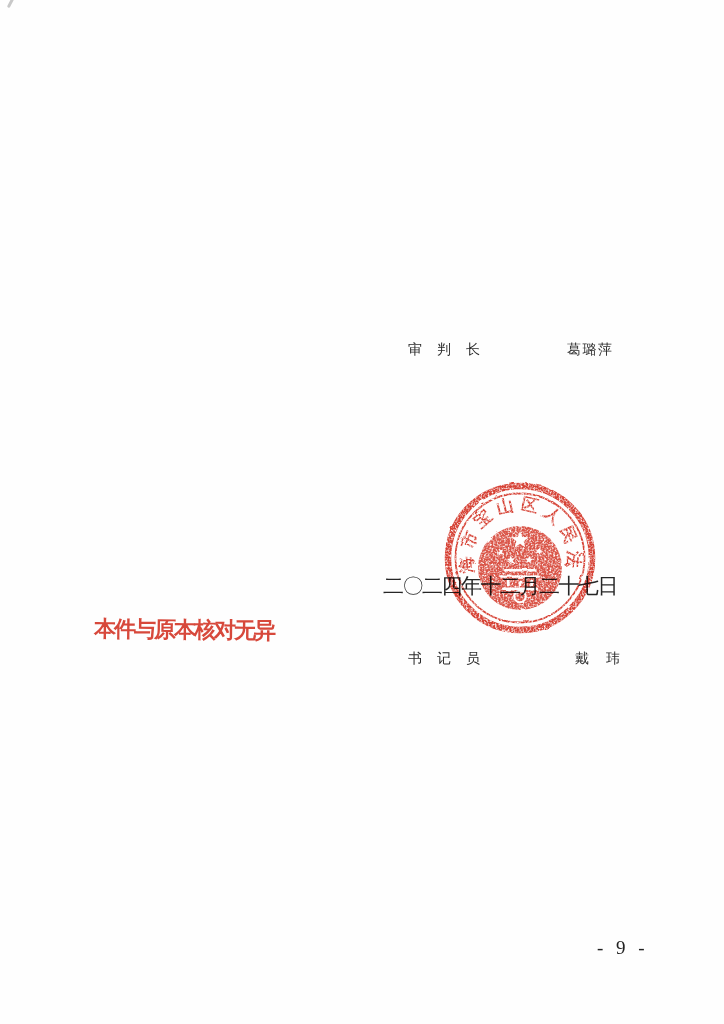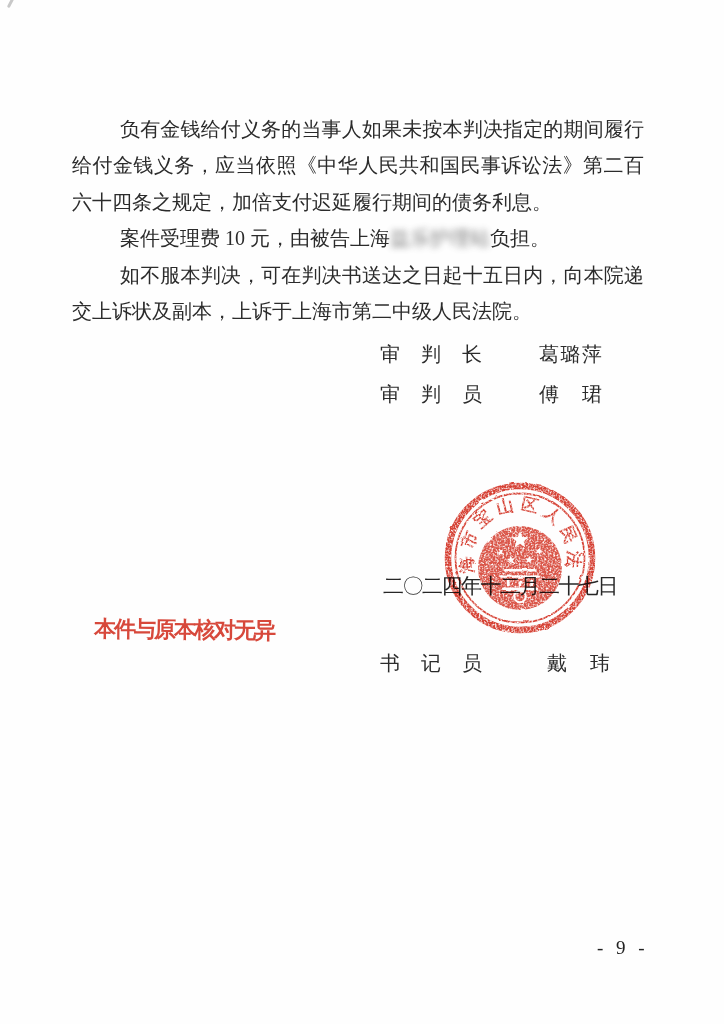--- a/index.html
+++ b/index.html
@@ -11,21 +11,21 @@
   .corner-mark{
     position:absolute;left:9px;top:-2px;width:3px;height:10px;
     background:#9a9a9a;opacity:.55;transform:rotate(28deg);border-radius:2px;
   }
   .body-text{
     position:absolute;left:72px;top:111px;width:572px;
     font-size:20px;line-height:36.4px;text-align:justify;
   }
   .body-text p{margin:0;text-indent:2.4em;word-break:normal;}
   .redacted{filter:blur(3px);opacity:.72;color:#4a4a4a;}
-  .sig-row{position:absolute;left:380px;font-size:20px;white-space:nowrap;}
+  .sig-row{position:absolute;left:408px;font-size:14px;white-space:nowrap;}
   .sig-role{display:inline-block;letter-spacing:.5px;}
   .sig-name{position:absolute;left:159px;letter-spacing:1.5px;white-space:nowrap;}
   .date-line{
     position:absolute;left:383px;top:572px;font-size:21px;
     letter-spacing:-1.5px;white-space:nowrap;color:#262626;z-index:1;
   }
   .clerk-row{top:650px;text-align:right;}
   .clerk-row .sig-name{left:167px;}
   .seal{
     position:absolute;left:430px;top:468px;width:180px;height:180px;
@@ -43,33 +43,24 @@
     letter-spacing:4px;color:#222;white-space:nowrap;
   }
 </style>
 </head>
 <body>
 
 <div class="page">
 
   <div class="corner-mark"></div>
 
-  <div class="body-text">
-    <p>负有金钱给付义务的当事人如果未按本判决指定的期间履行给付金钱义务，应当依照《中华人民共和国民事诉讼法》第二百六十四条之规定，加倍支付迟延履行期间的债务利息。</p>
-    <p><span>案件受理费 10 元，由被告上海</span><span class="redacted">益乐护理站</span><span>负担。</span></p>
-    <p>如不服本判决，可在判决书送达之日起十五日内，向本院递交上诉状及副本，上诉于上海市第二中级人民法院。</p>
-  </div>
 
   <div class="sig-row" style="top:341px">
     <span class="sig-role">审　判　长</span>
     <span class="sig-name">葛璐萍</span>
-  </div>
-  <div class="sig-row" style="top:381px">
-    <span class="sig-role">审　判　员</span>
-    <span class="sig-name">傅　珺</span>
   </div>
 
   <div class="date-line">二〇二四年十二月二十七日</div>
 
   <svg class="seal" viewBox="0 0 180 180" aria-hidden="true">
     <defs>
       <filter id="stamp" x="-15%" y="-15%" width="130%" height="130%">
         <feTurbulence type="fractalNoise" baseFrequency="0.07 0.09" numOctaves="2" seed="4" result="warp"></feTurbulence>
         <feDisplacementMap in="SourceGraphic" in2="warp" scale="2.4" result="disp"></feDisplacementMap>
         <feTurbulence type="fractalNoise" baseFrequency="0.55" numOctaves="2" seed="9" result="grain"></feTurbulence>

